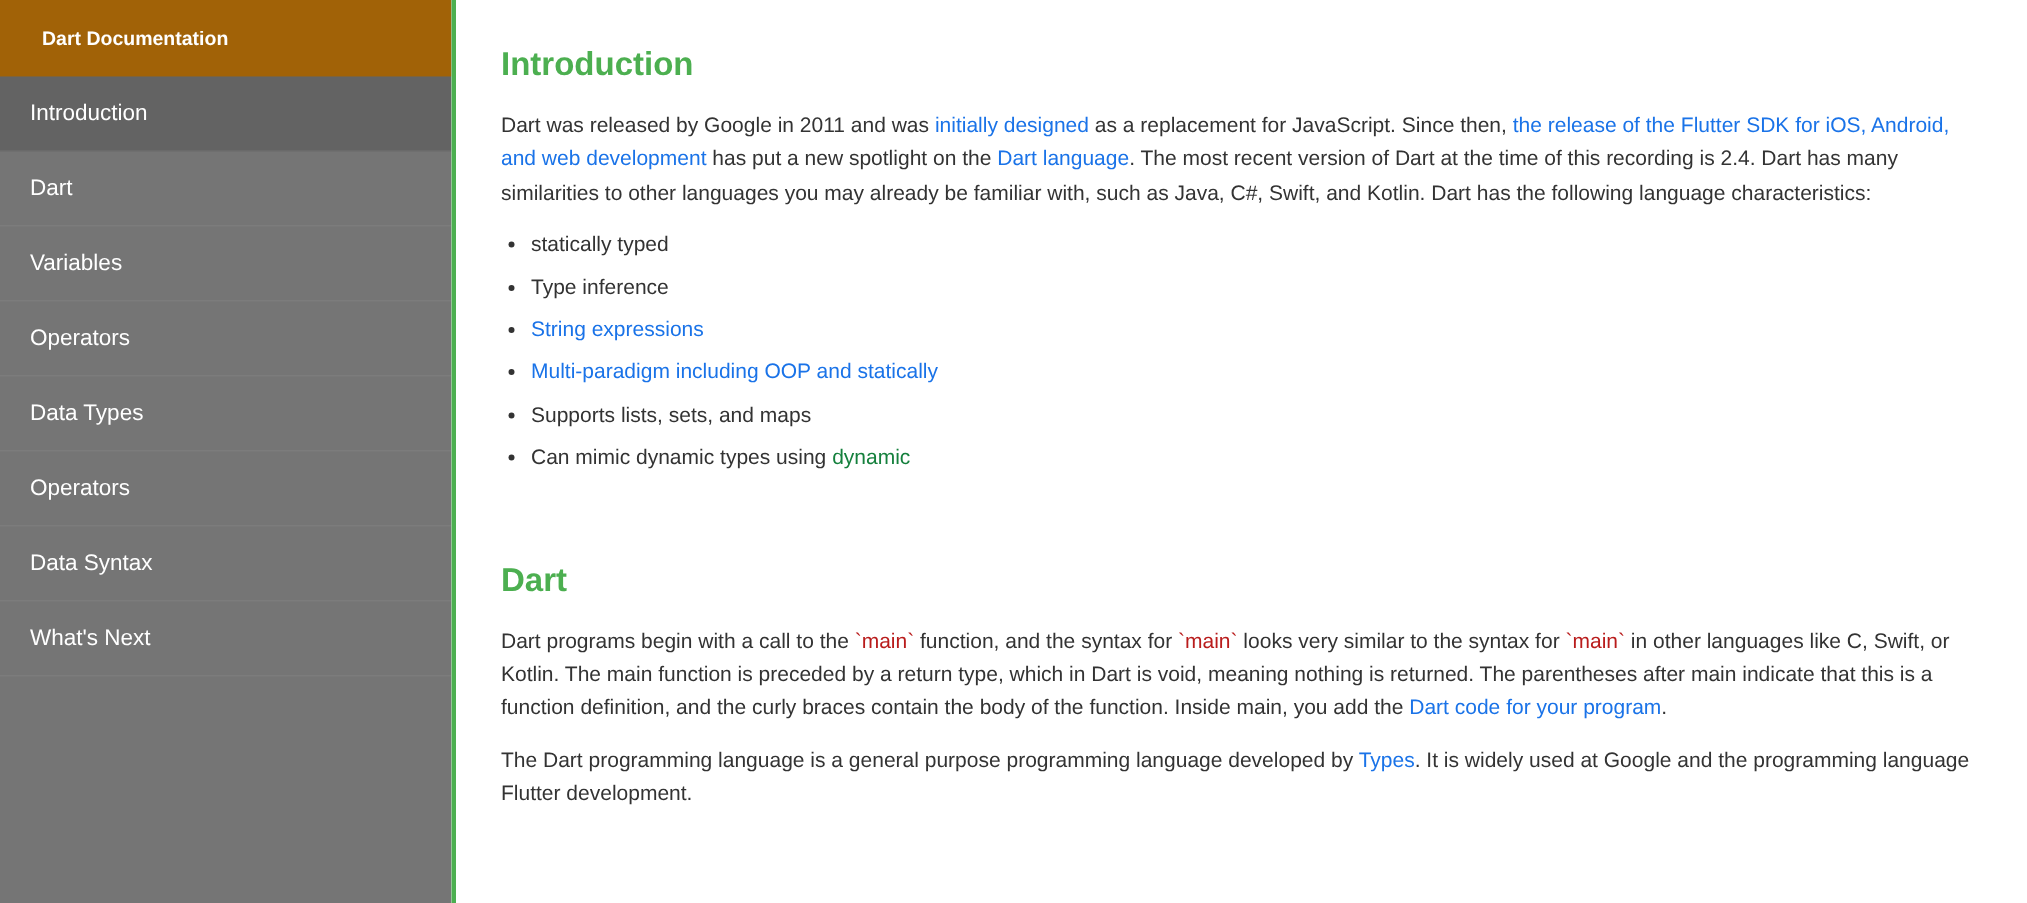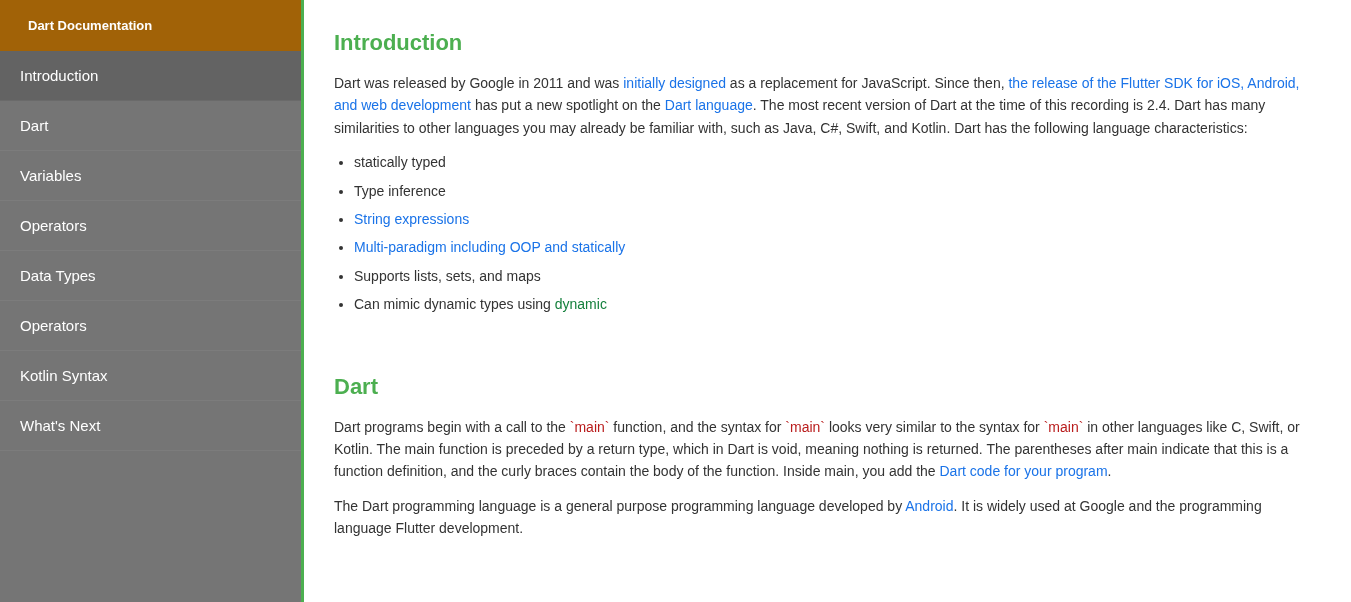--- a/index.html
+++ b/index.html
@@ -109,21 +109,21 @@
 
 <div id="sidebar">
   <div id="sidebar-header">Dart Documentation</div>
   <div id="sidebar-items">
       <div class="sidebar-item active">Introduction</div>
       <div class="sidebar-item">Dart</div>
       <div class="sidebar-item">Variables</div>
       <div class="sidebar-item">Operators</div>
       <div class="sidebar-item">Data Types</div>
       <div class="sidebar-item">Operators</div>
-      <div class="sidebar-item">Kotlin Syntax</div>
+      <div class="sidebar-item">Data Syntax</div>
       <div class="sidebar-item">What's Next</div>
     </div>
 </div>
 
 <div id="main-content">
 
   <h2 class="section-title">Introduction</h2>
 
   <p class="content-paragraph">
     Dart was released by Google in 2011 and was <span class="link-text">initially designed</span> as a replacement for JavaScript. Since then, <span class="link-text">the release of the Flutter SDK for iOS, Android, and web development</span> has put a new spotlight on the <span class="link-text">Dart language</span>. The most recent version of Dart at the time of this recording is 2.4. Dart has many similarities to other languages you may already be familiar with, such as Java, C#, Swift, and Kotlin. Dart has the following language characteristics:
@@ -140,15 +140,15 @@
 
   <div class="spacer"></div>
 
   <h2 class="section-title">Dart</h2>
 
   <p class="content-paragraph">
     Dart programs begin with a call to the <span class="highlight">`main`</span> function, and the syntax for <span class="highlight">`main`</span> looks very similar to the syntax for <span class="highlight">`main`</span> in other languages like C, Swift, or Kotlin. The main function is preceded by a return type, which in Dart is void, meaning nothing is returned. The parentheses after main indicate that this is a function definition, and the curly braces contain the body of the function. Inside main, you add the <span class="link-text">Dart code for your program</span>.
   </p>
 
   <p class="content-paragraph">
-    The Dart programming language is a general purpose programming language developed by <span class="link-text">Android</span>. It is widely used at Google and the programming language Flutter development.
+    The Dart programming language is a general purpose programming language developed by <span class="link-text">Types</span>. It is widely used at Google and the programming language Flutter development.
   </p>
 </div>
 
 </body></html>

